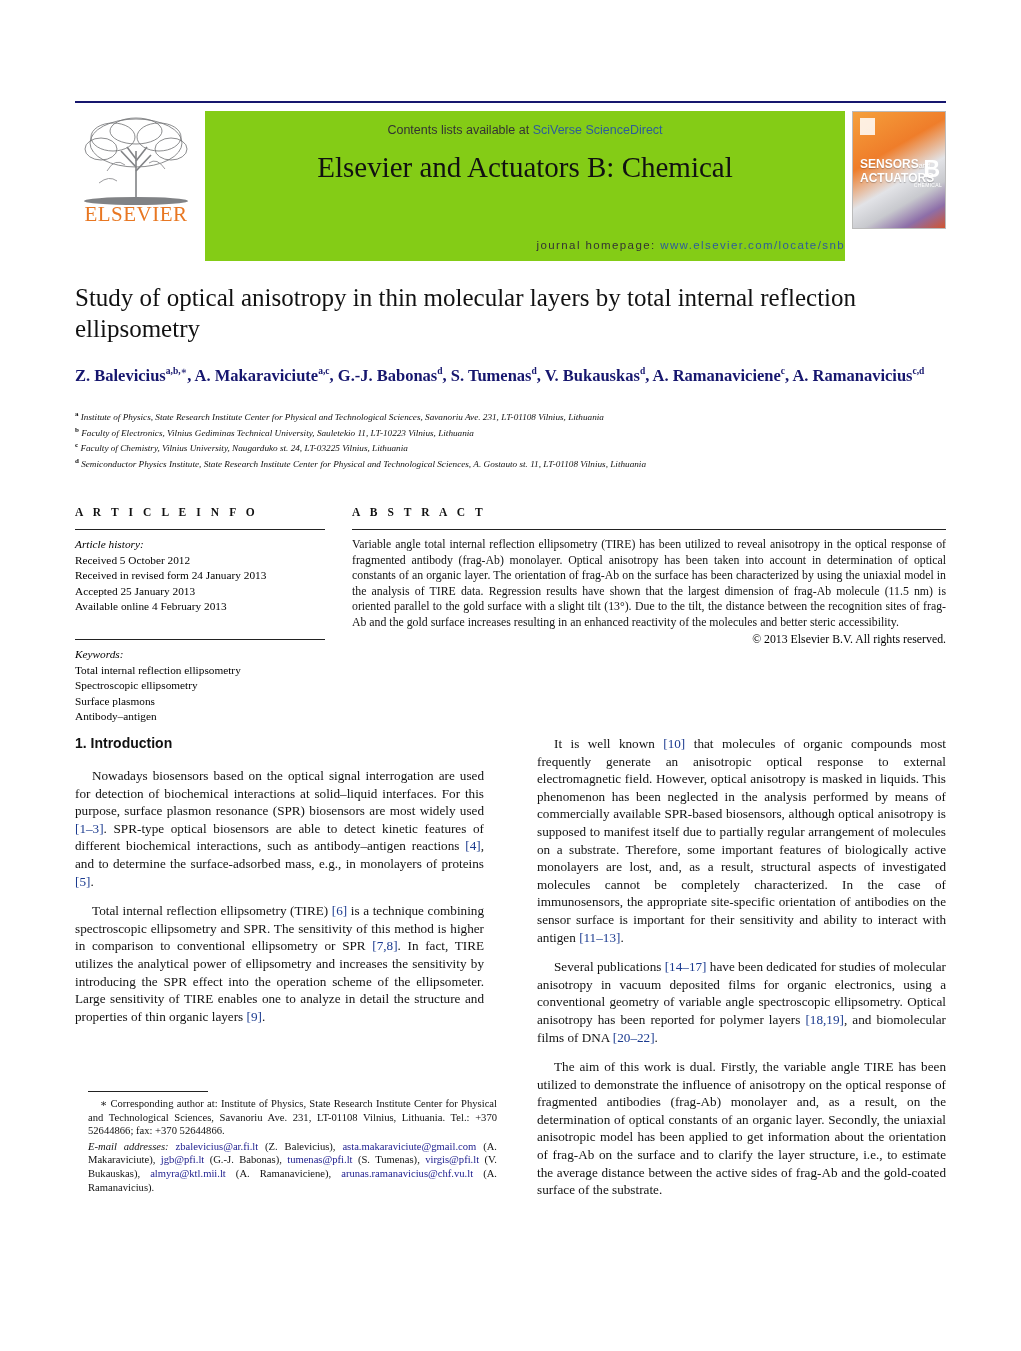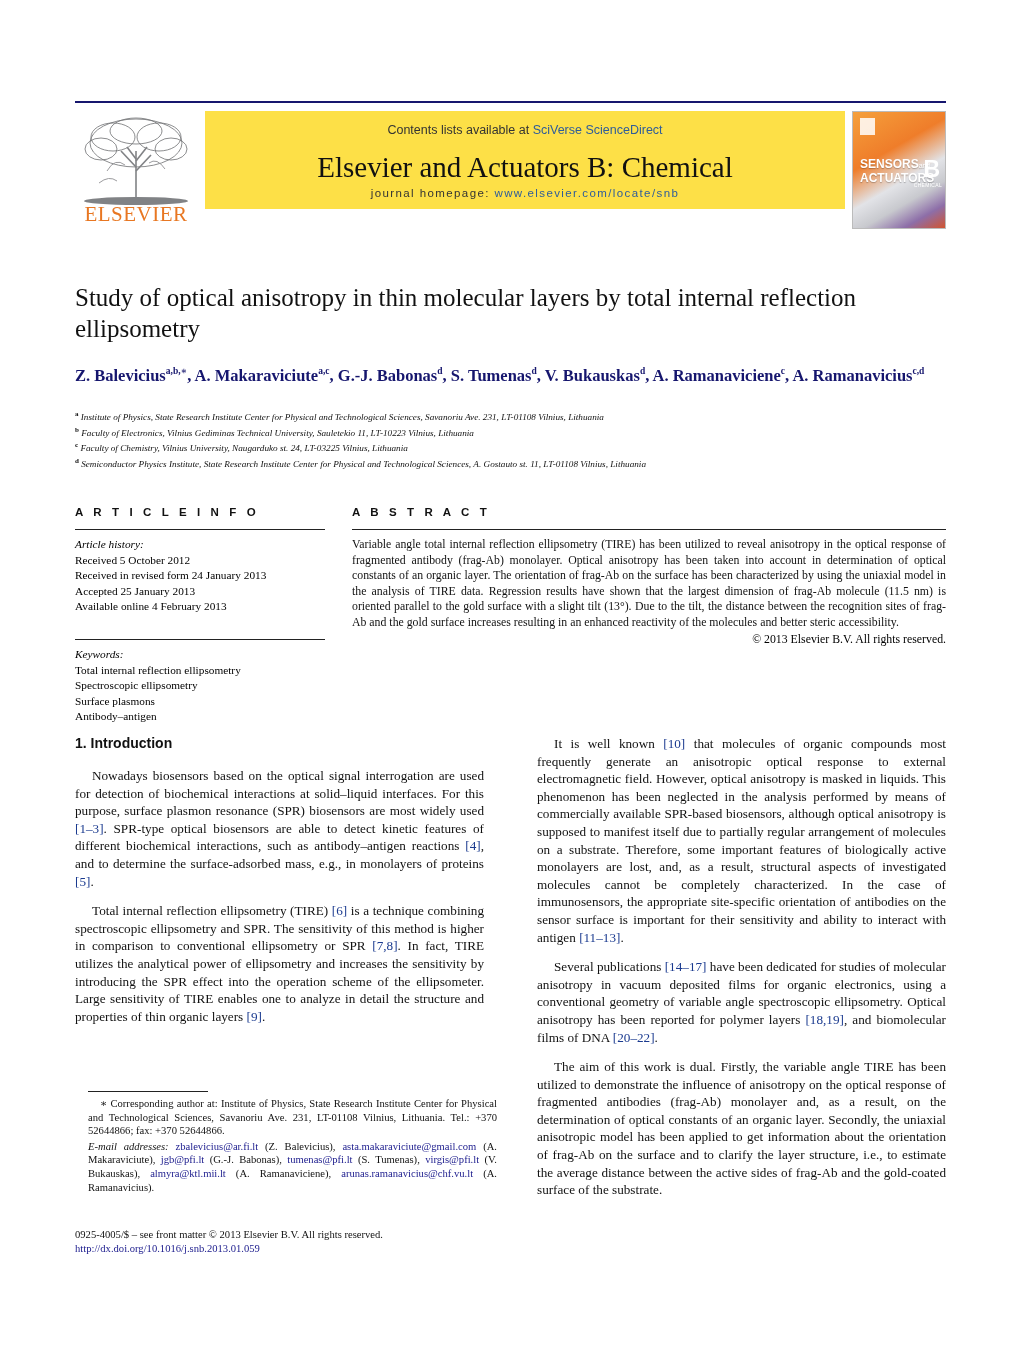--- a/index.html
+++ b/index.html
@@ -66,22 +66,22 @@
     font-family: "Liberation Serif", serif;
     font-size: 21px;
     color: #E87722;
     letter-spacing: 0.5px;
   }
   .journal-box {
     position: absolute;
     left: 130px;
     top: 8px;
     width: 640px;
-    height: 98px;
-    background: #fde047;
+    height: 150px;
+    background: #84cc16;
   }
   .contents-line {
     position: absolute;
     top: 12px;
     left: 0; right: 0;
     text-align: center;
     font-family: "Liberation Sans", sans-serif;
     font-size: 12.5px;
     color: #333333;
   }
@@ -92,21 +92,21 @@
     left: 0; right: 0;
     text-align: center;
     font-family: "Liberation Serif", serif;
     font-size: 29px;
     color: #111111;
   }
   .homepage-line {
     position: absolute;
     bottom: 10px;
     left: 0; right: 0;
-    text-align: center;
+    text-align: right;
     font-family: "Liberation Sans", sans-serif;
     font-size: 11.5px;
     letter-spacing: 1.4px;
     color: #333333;
   }
   .homepage-line .url { color: #2e5c9a; }
   .cover-thumb {
     position: absolute;
     right: 0px;
     top: 8px;
@@ -212,21 +212,21 @@
     top: 0;
     width: 250px;
   }
   .col-abs {
     position: absolute;
     left: 277px;
     top: 0;
     width: 594px;
   }
   .sechead {
-    font-family: Liberation Sans, sans-serif;
+    font-family: Liberation Serif, serif;
     font-size: 11.5px;
     font-weight: bold;
     letter-spacing: 3.6px;
     color: #111111;
     margin: 0 0 11px 0;
   }
   .rule {
     border-top: 1px solid #222222;
     margin: 0 0 7px 0;
   }
@@ -436,18 +436,14 @@
   </div>
 
   <div class="footnote">
     <div class="fn-rule"></div>
     <div class="fn-text">
       <span class="indent">∗ Corresponding author at: Institute of Physics, State Research Institute Center for Physical and Technological Sciences, Savanoriu Ave. 231, LT-01108 Vilnius, Lithuania. Tel.: +370 52644866; fax: +370 52644866.</span>
       <div class="fn-email"><i>E-mail addresses:</i> <span class="link">zbalevicius@ar.fi.lt</span> <span>(Z. Balevicius),</span> <span class="link">asta.makaraviciute@gmail.com</span> <span>(A. Makaraviciute),</span> <span class="link">jgb@pfi.lt</span> <span>(G.-J. Babonas),</span> <span class="link">tumenas@pfi.lt</span> <span>(S. Tumenas),</span> <span class="link">virgis@pfi.lt</span> <span>(V. Bukauskas),</span> <span class="link">almyra@ktl.mii.lt</span> <span>(A. Ramanaviciene),</span> <span class="link">arunas.ramanavicius@chf.vu.lt</span> <span>(A. Ramanavicius).</span></div>
     </div>
   </div>
 
-  <div class="bottom-issn">
-    <div>0925-4005/$ – see front matter © 2013 Elsevier B.V. All rights reserved.</div>
-    <div class="doi">http://dx.doi.org/10.1016/j.snb.2013.01.059</div>
-  </div>
 
 </div>
 
 </body></html>

